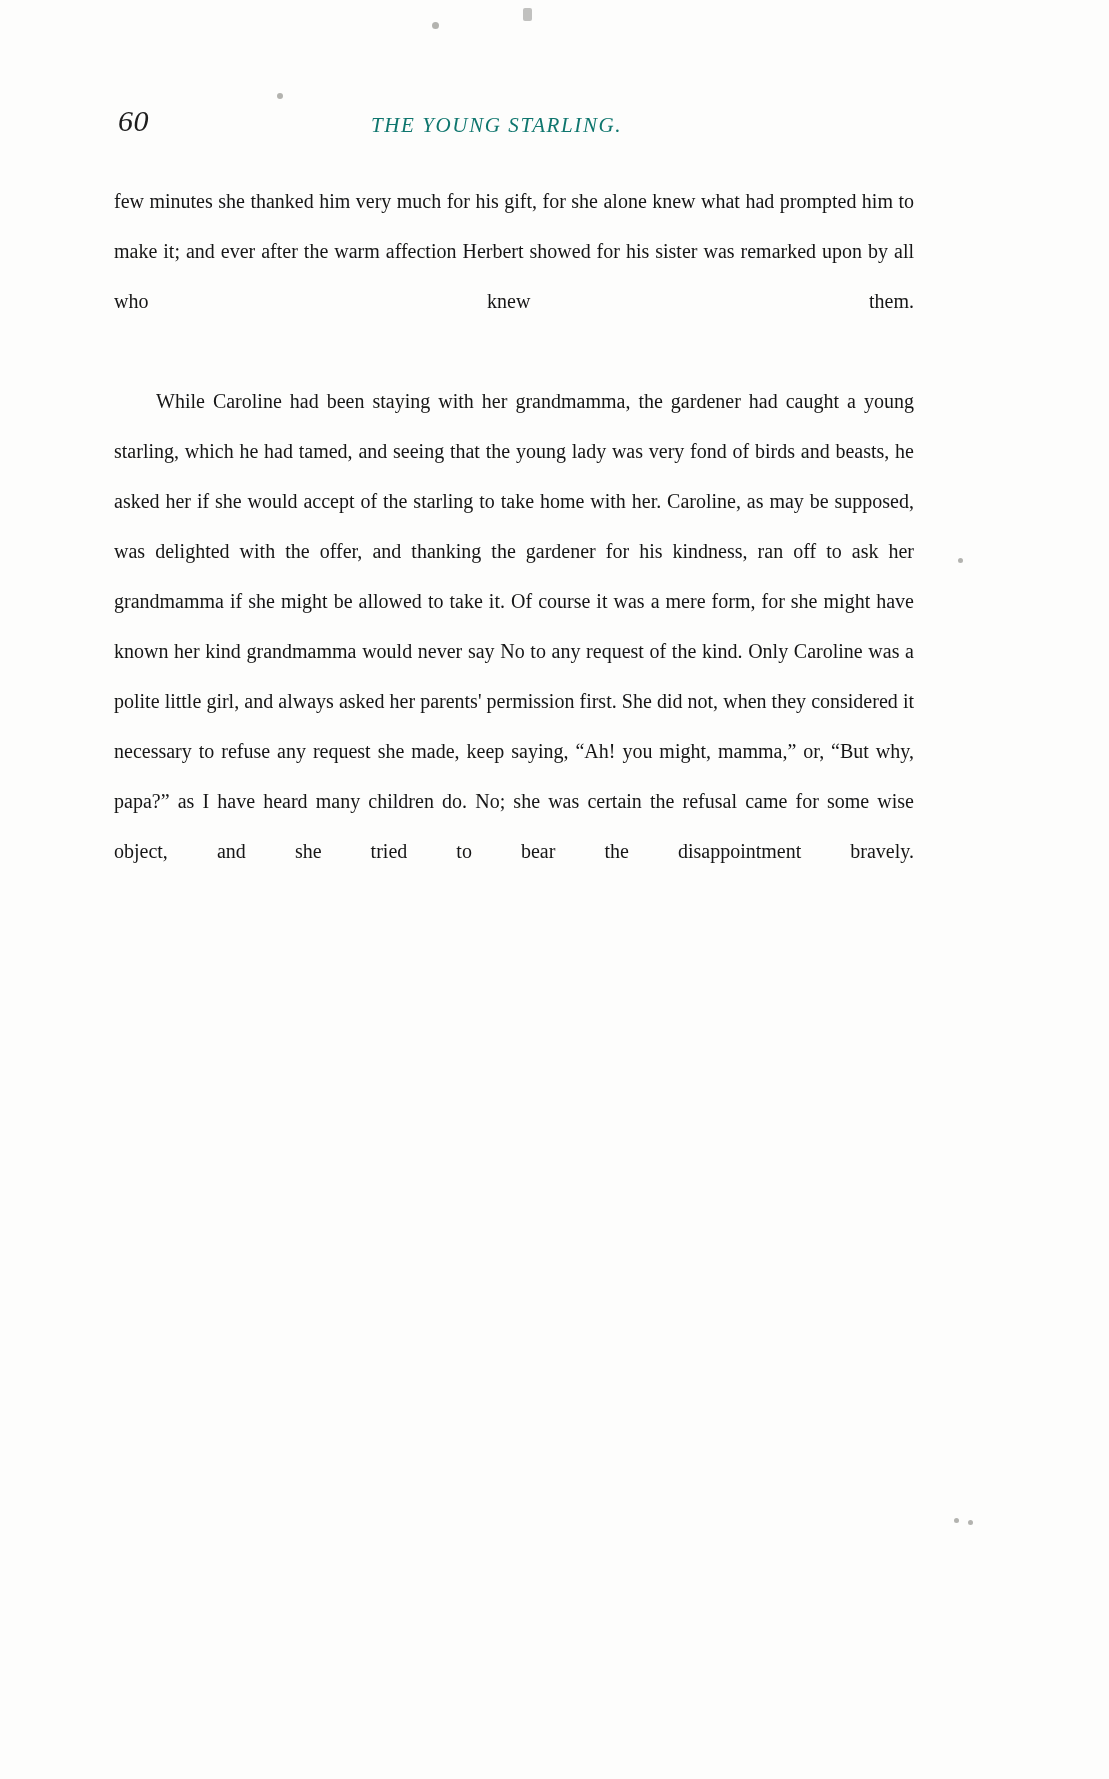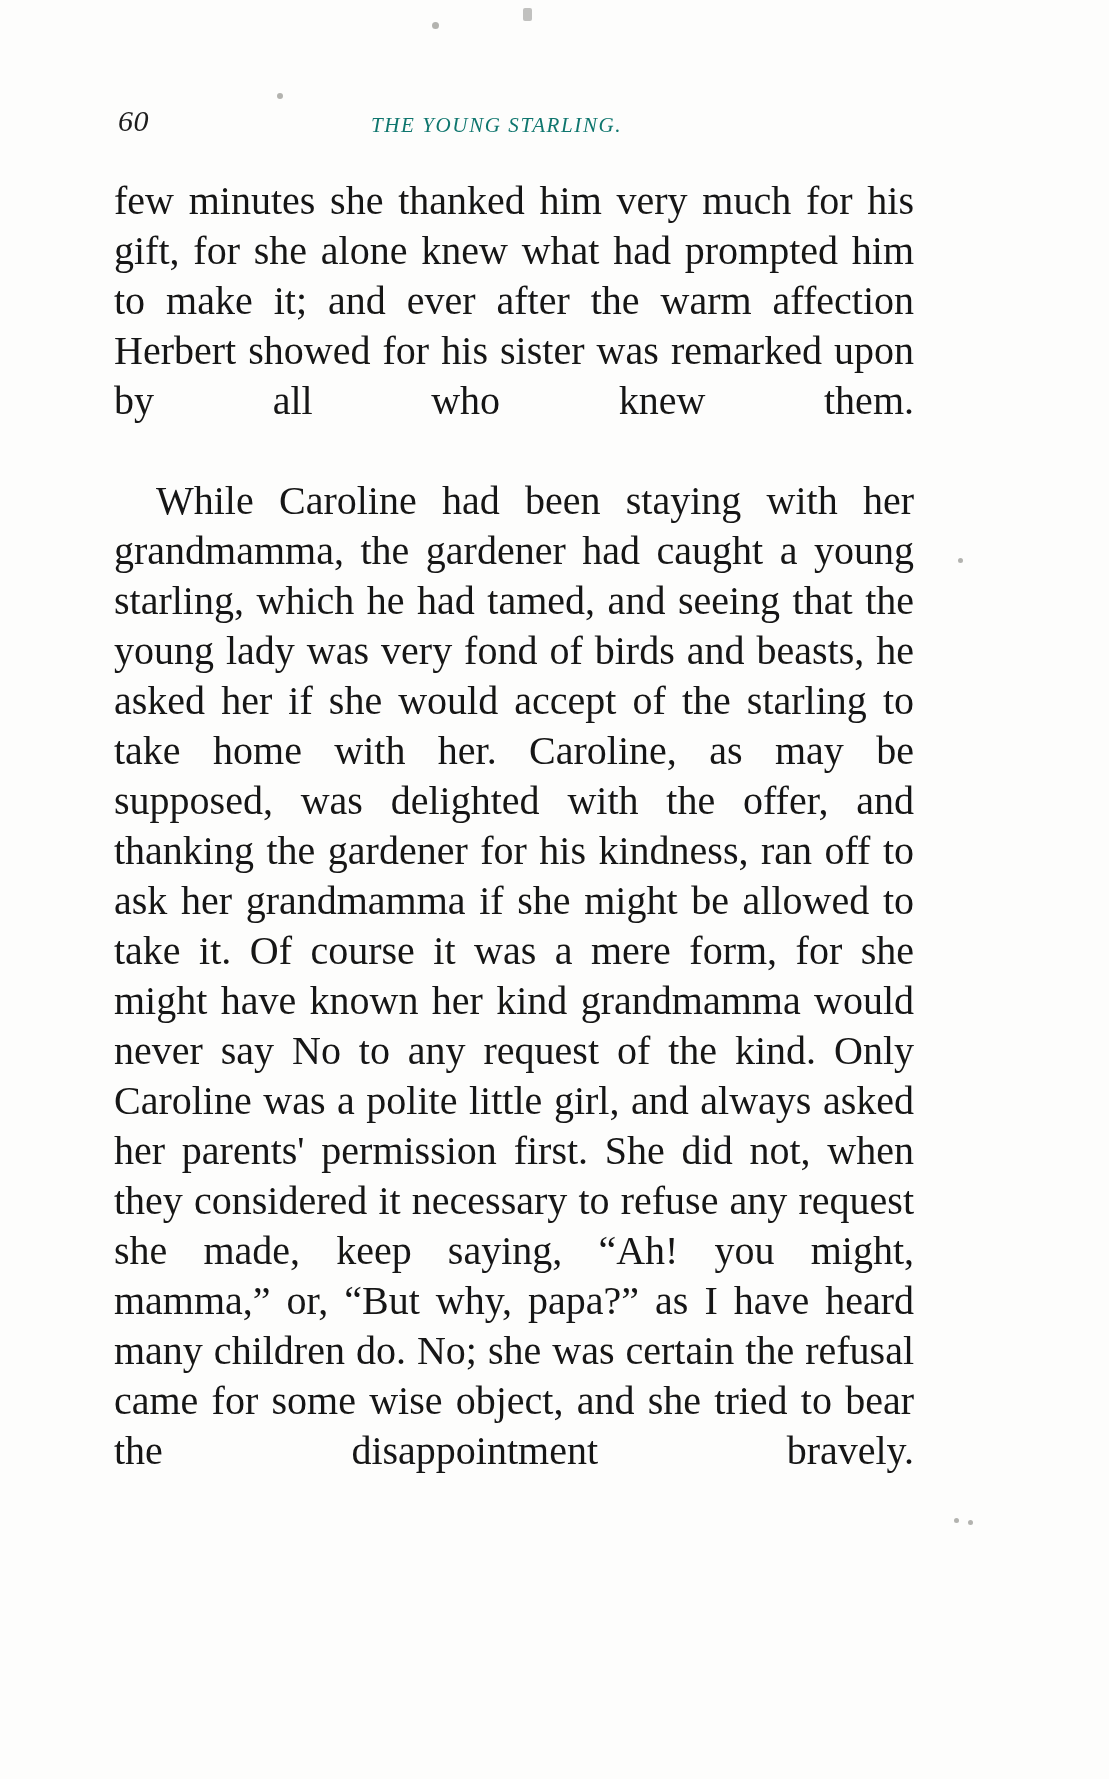--- a/index.html
+++ b/index.html
@@ -65,21 +65,21 @@
 
   .body-text {
     position: absolute;
     left: 114px;
     top: 176px;
     width: 800px;
   }
 
   .para {
     margin: 0;
-    font-size: 40px;
+    font-size: 20px;
     line-height: 50px;
     text-align: justify;
     text-justify: inter-word;
     color: #161616;
   }
   .para.indent {
     text-indent: 42px;
   }
   
   .para.force-just::after {

